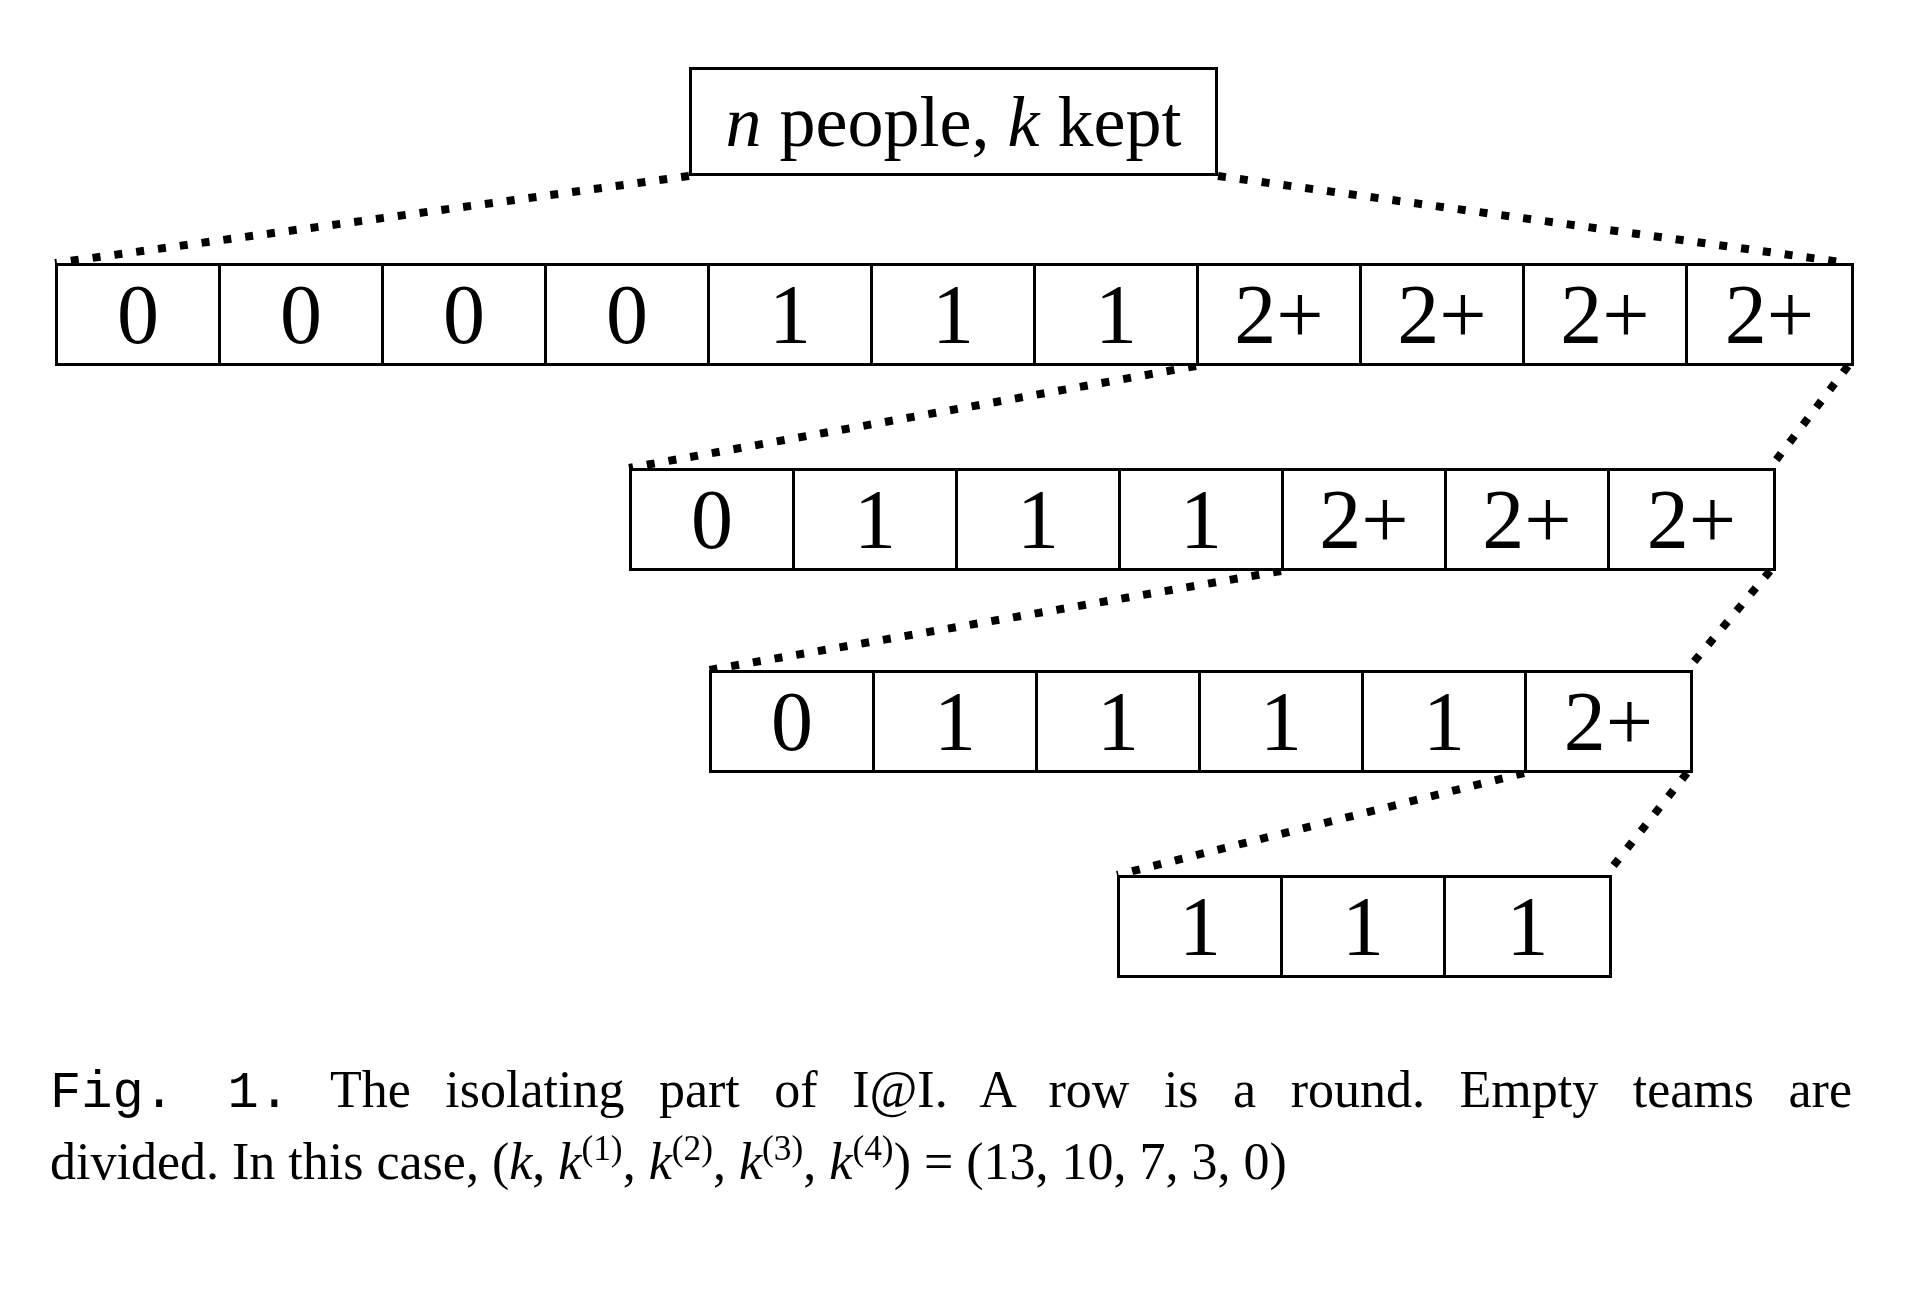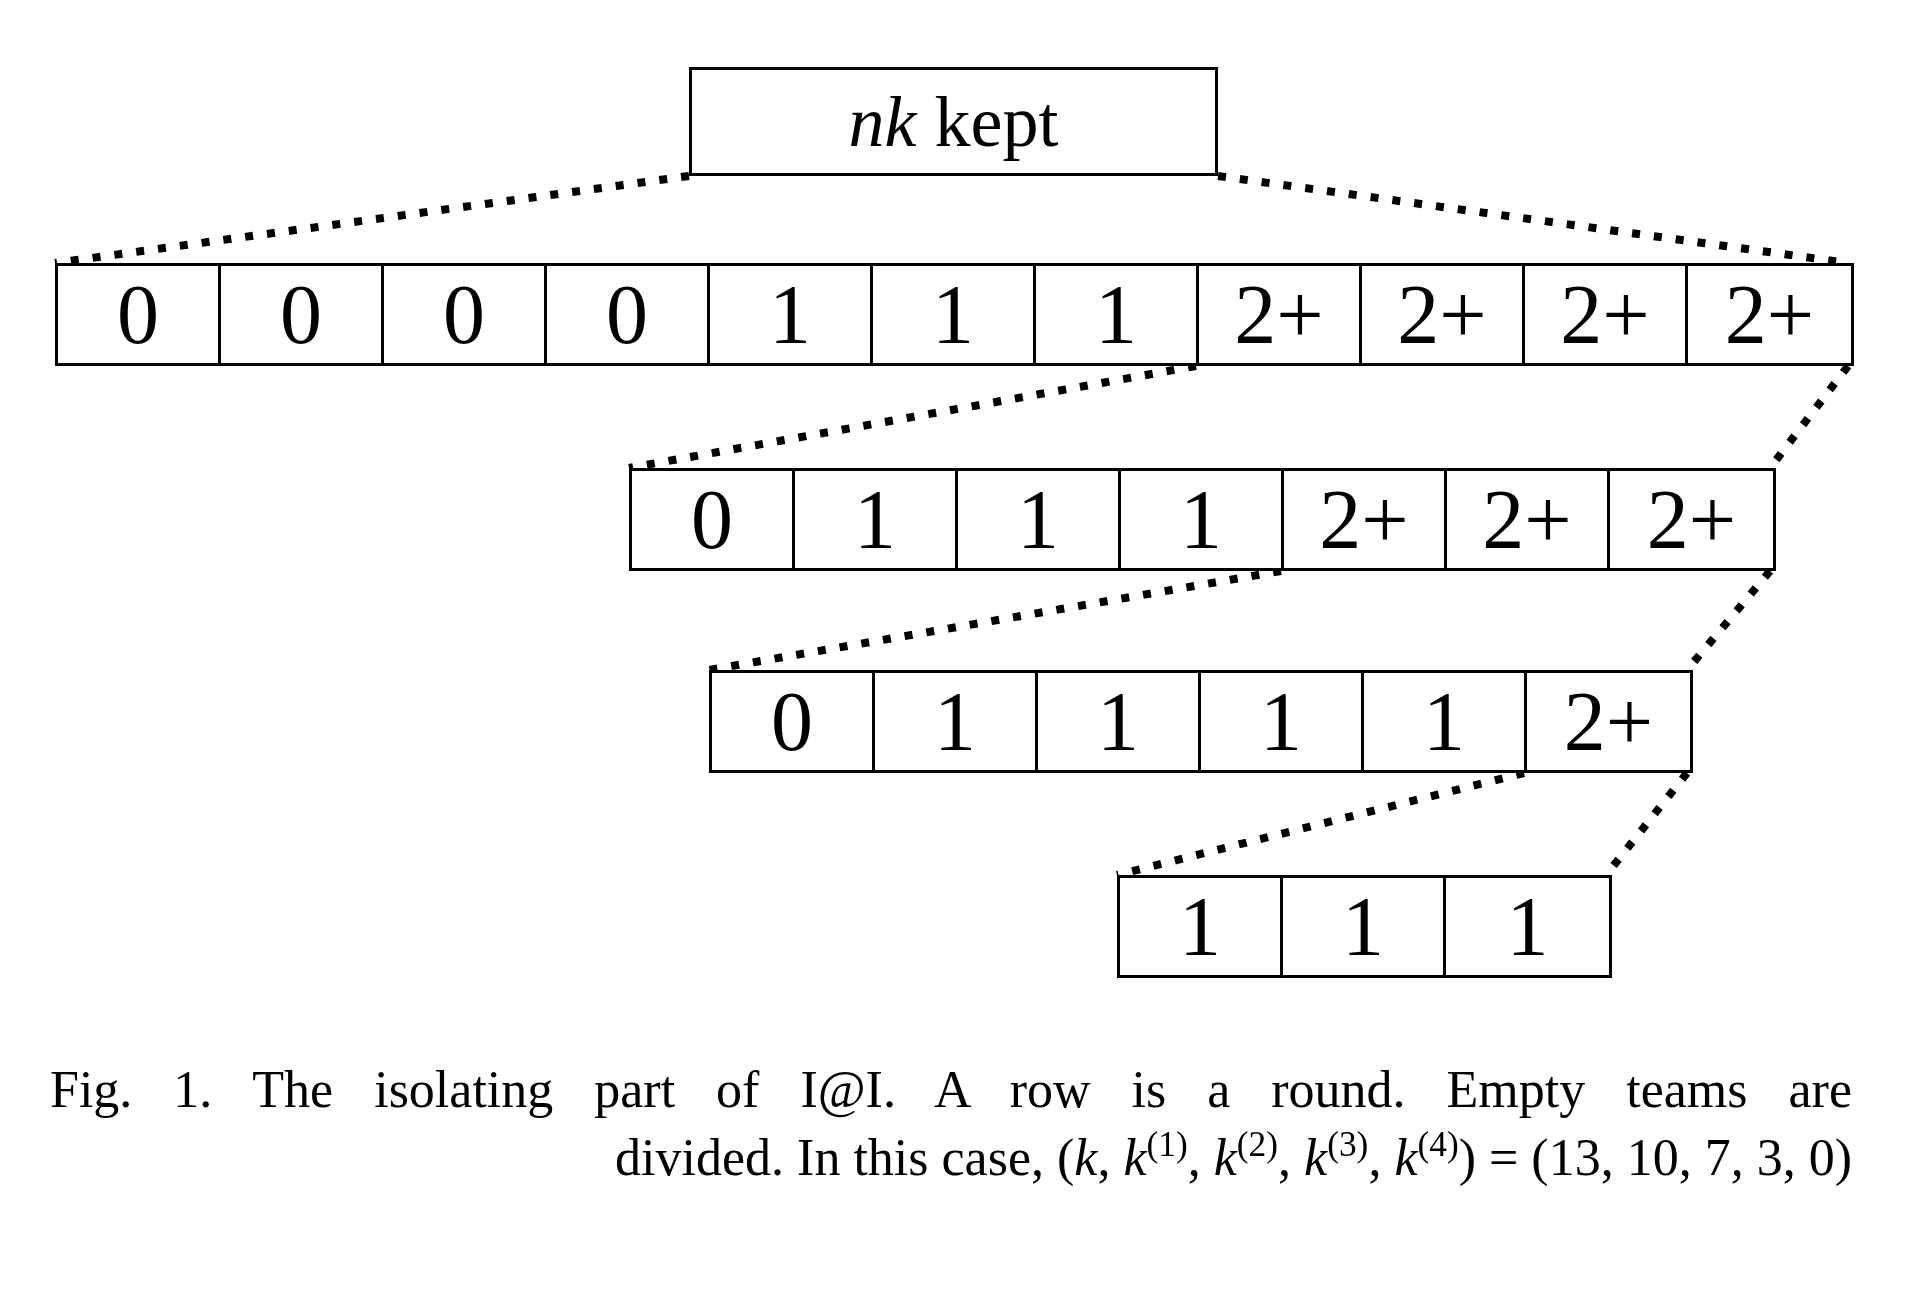--- a/index.html
+++ b/index.html
@@ -23,41 +23,41 @@
     width:163px;box-sizing:border-box;border-right:3px solid #000;
     display:flex;align-items:center;justify-content:center;
     font-size:84px;line-height:1;
   }
   .cell:last-child{border-right:none;}
   .it{font-style:italic;}
   .caption{
     position:absolute;left:50px;top:1056px;width:1802px;
     font-size:52px;line-height:68px;
   }
-  .cap-line{white-space:normal;text-align:right;}
+  .cap-line{white-space:normal;}
   .cap-line.justify{text-align:justify;text-align-last:justify;}
-  .fig-label{margin-right:40px;}
+  .fig-label{margin-right:40px;font-family:Liberation Mono, monospace;}
   #cap-line-3 sup{font-size:0.68em;vertical-align:0.55em;line-height:0;}
 </style>
 </head>
 <body>
 
 <div>
   <svg id="connectors" viewBox="0 0 1918 1304" xmlns="http://www.w3.org/2000/svg">
       <line x1="689" y1="176" x2="55" y2="263" stroke="#000000" stroke-width="8" stroke-dasharray="8 14"></line>
       <line x1="1218" y1="176" x2="1848" y2="263" stroke="#000000" stroke-width="8" stroke-dasharray="8 14"></line>
       <line x1="1196" y1="366" x2="629" y2="468" stroke="#000000" stroke-width="8" stroke-dasharray="8 14"></line>
       <line x1="1848" y1="366" x2="1770" y2="468" stroke="#000000" stroke-width="8" stroke-dasharray="8 14"></line>
       <line x1="1281" y1="571" x2="709" y2="670" stroke="#000000" stroke-width="8" stroke-dasharray="8 14"></line>
       <line x1="1770" y1="571" x2="1687" y2="670" stroke="#000000" stroke-width="8" stroke-dasharray="8 14"></line>
       <line x1="1524" y1="773" x2="1117" y2="875" stroke="#000000" stroke-width="8" stroke-dasharray="8 14"></line>
       <line x1="1687" y1="773" x2="1606" y2="875" stroke="#000000" stroke-width="8" stroke-dasharray="8 14"></line>
     </svg>
 
-  <div id="root-box" class="node"><span class="it">n</span><span class="it">k</span><span> kept</span></div>
+  <div id="root-box" class="node"><span class="it">n</span><span> people, </span><span class="it">k</span><span> kept</span></div>
 
   <div id="rows-layer">
       <div class="row" style="left: 55px; top: 263px; width: 1799px;">
         <div class="cell">0</div>
         <div class="cell">0</div>
         <div class="cell">0</div>
         <div class="cell">0</div>
         <div class="cell">1</div>
         <div class="cell">1</div>
         <div class="cell">1</div>

